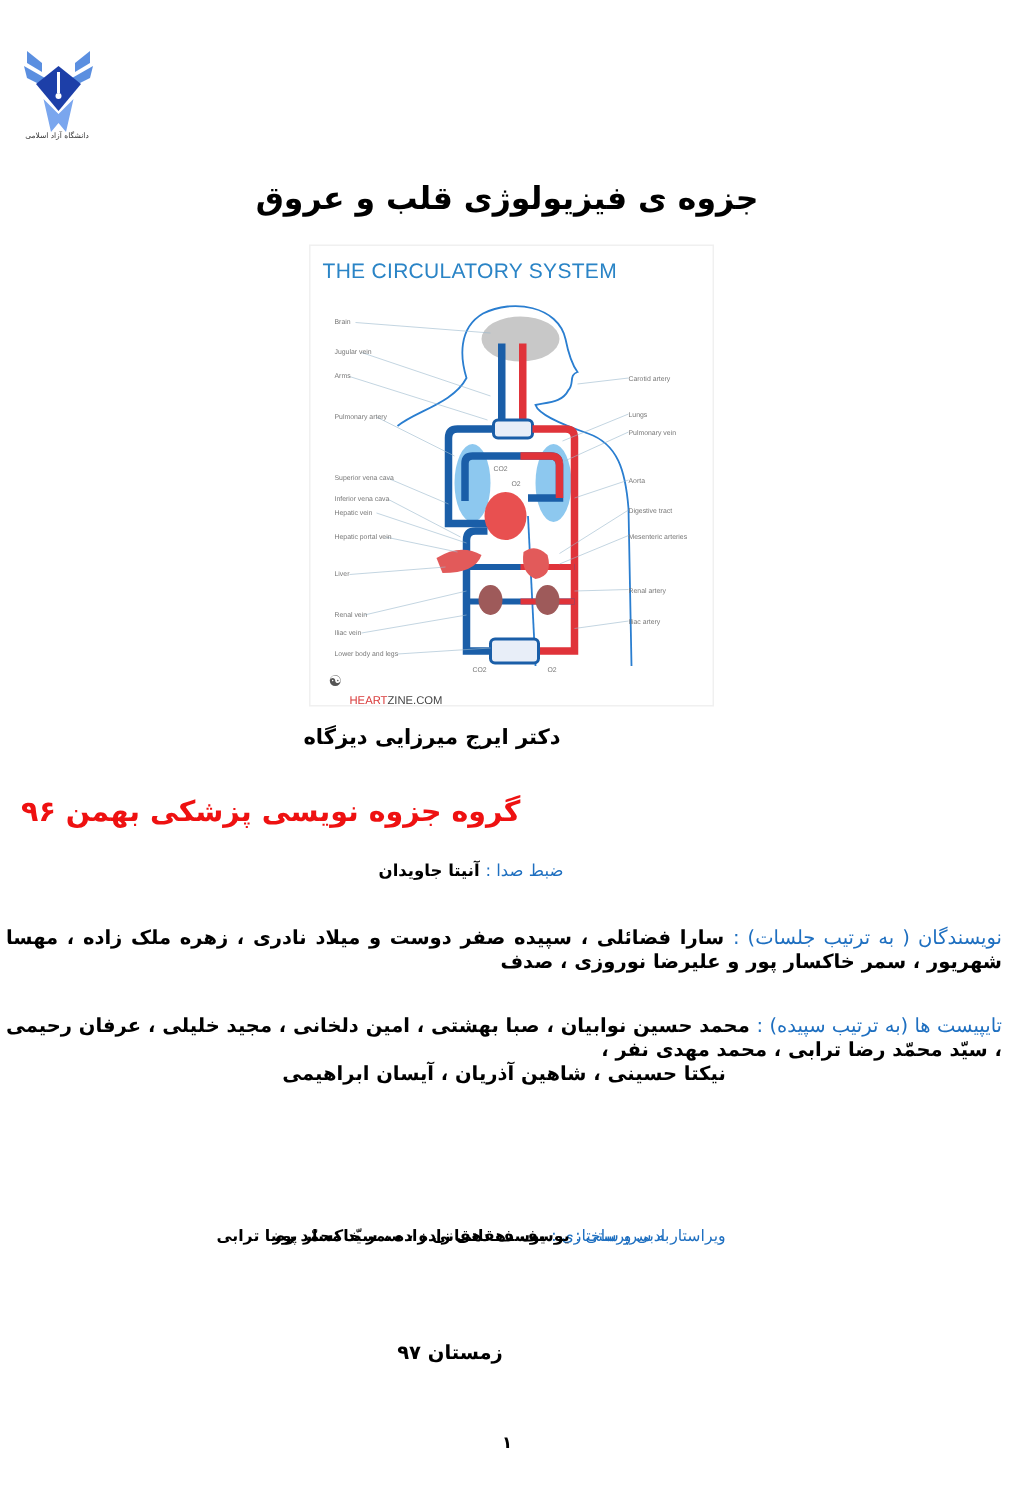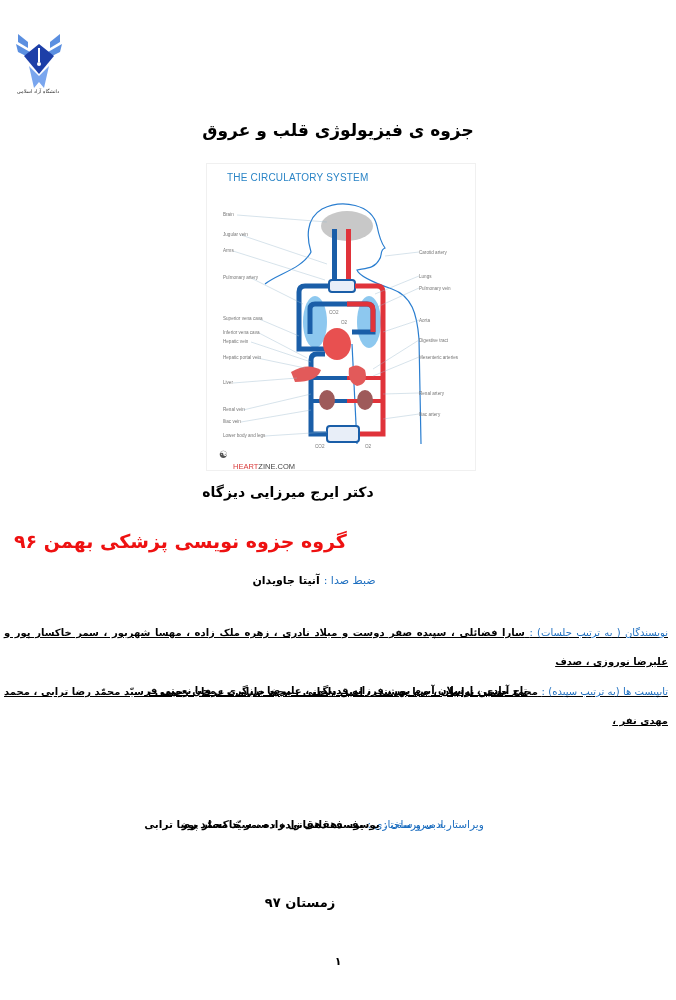--- a/index.html
+++ b/index.html
@@ -1,36 +1,36 @@
 <!DOCTYPE html>
 <html><head>
 <meta charset="utf-8">
 <style>
   html, body { margin: 0; padding: 0; background: #ffffff; }
   body { width: 676px; height: 1000px; position: relative; overflow: hidden;
          font-family: "DejaVu Sans", sans-serif; color: #000; }
   .logo { position: absolute; left: 14px; top: 26px; width: 50px; height: 80px; }
   .logo-caption { position: absolute; left: 14px; top: 88px; width: 48px; font-size: 5px; text-align: center; color: #333; }
   .title { position: absolute; top: 120px; left: 0; width: 676px; text-align: center;
-           font-family: "DejaVu Sans", sans-serif; font-weight: bold; font-size: 17px; direction: rtl; }
+           font-family: "DejaVu Sans", sans-serif; font-weight: bold; font-size: 21px; direction: rtl; }
   .figure { position: absolute; left: 206px; top: 163px; width: 268px; height: 306px;
             background: #fff; border: 1px solid #f0f0f0; }
   .fig-title { position: absolute; left: 8px; top: 8px; font-family: "Liberation Sans", sans-serif;
-               font-size: 10px; color: #2a84c6; letter-spacing: 0.2px; margin-left: 12px; }
+               font-size: 14px; color: #2a84c6; letter-spacing: 0.2px; }
   .fig-label { position: absolute; font-family: "Liberation Sans", sans-serif; font-size: 4.6px; color: #777; white-space: nowrap; }
   .fig-brand { position: absolute; left: 26px; top: 298px; font-family: "Liberation Sans", sans-serif; font-size: 7.5px; color: #444; }
   .fig-brand .heart { color: #d93a3a; }
   .author { position: absolute; top: 484px; left: 0; width: 576px; text-align: center;
             font-weight: bold; font-size: 14px; direction: rtl; }
   .group { position: absolute; top: 530px; left: 0; width: 676px; text-align: left;
            font-weight: bold; font-size: 19px; color: #ee1111; direction: rtl; padding-left: 14px; }
   .row { position: absolute; left: 0; width: 628px; direction: rtl; font-size: 10.5px; font-weight: bold; }
   .label-blue { color: #1e6fc0; font-weight: normal; }
   .center { text-align: center; }
-  .para { position: absolute; right: 8px; width: 664px; direction: rtl; text-align: justify; font-size: 10px; font-weight: bold; line-height: 29px; text-decoration: underline; }
+  .para { position: absolute; right: 8px; width: 664px; direction: rtl; text-align: justify; font-size: 13px; font-weight: bold; line-height: 16px; }
   .para .line2 { display: block; text-align: center; }
   .season { position: absolute; top: 895px; left: 0; width: 600px; text-align: center; font-weight: bold; font-size: 13px; direction: rtl; }
   .pagenum { position: absolute; top: 955px; left: 0; width: 676px; text-align: center; font-weight: bold; font-size: 11px; }
 </style>
 </head>
 <body>
 
 <div class="logo">
   <svg width="50" height="66" viewBox="0 0 50 66">
     <path d="M4 8 L14 16 L14 22 L4 16 Z" fill="#5b8fe0"></path>
@@ -148,26 +148,26 @@
 <div class="group">گروه جزوه نویسی پزشکی بهمن ۹۶</div>
 
 <div class="row center" style="top:574px;font-size:11px">
   <span class="label-blue">ضبط صدا :</span>
   <span>آنیتا جاویدان</span>
 </div>
 
 <div class="para" style="top:618px">
   <span class="label-blue">نویسندگان ( به ترتیب جلسات) :</span>
   <span>سارا فضائلی ، سپیده صفر دوست و میلاد نادری ، زهره ملک زاده ، مهسا شهریور ، سمر خاکسار پور و علیرضا نوروزی ، صدف</span>
-  <span class="line2">تاج آبادی ، ارسلان آیرم پور ، فرزانه قدبیگی ، علیرضا برزگری ، محیا نعمتی فر</span>
 </div>
 
 <div class="para" style="top:677px">
   <span class="label-blue">تایپیست ها (به ترتیب سپیده) :</span>
   <span>محمد حسین نوابیان ، صبا بهشتی ، امین دلخانی ، مجید خلیلی ، عرفان رحیمی ، سیّد محمّد رضا ترابی ، محمد مهدی نفر ،</span>
+  <span class="line2">نیکتا حسینی ، شاهین آذریان ، آیسان ابراهیمی</span>
 </div>
 
 <div class="row center" style="top:818px">
   <span class="label-blue">ویراستار ادبی و ساختاری :</span>
   <span>یوسف دهقانی زاده ، سیّد محمّد رضا ترابی</span>
 </div>
 
 <div class="row center" style="top:818px">
   <span class="label-blue">به سرپرستی :</span>
   <span>یوسف دهقانی زاده ، سمر خاکسار پور</span>

